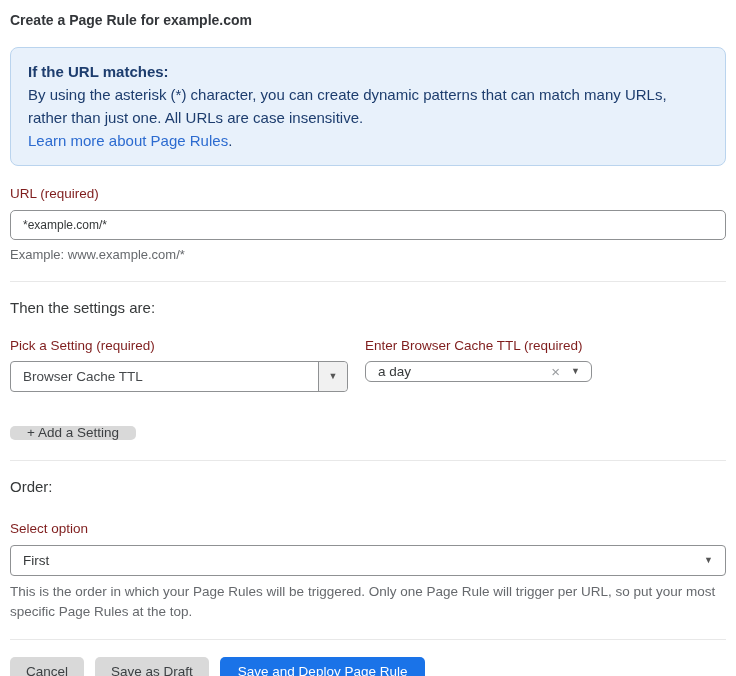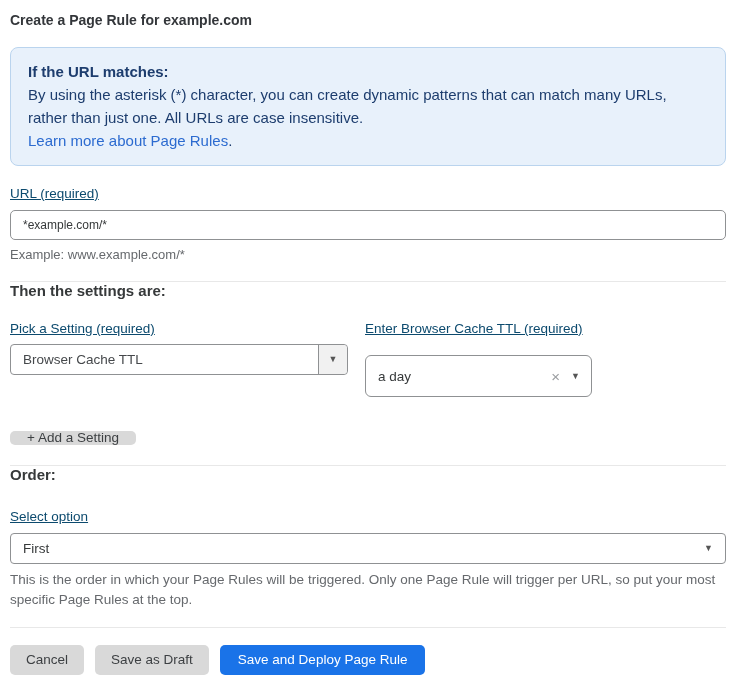--- a/index.html
+++ b/index.html
@@ -33,23 +33,22 @@
   .info-box .info-heading { font-weight: bold; }
   .info-box .info-body { }
   .info-box a.info-link {
     color: #2c6bd0;
     cursor: pointer;
   }
   .info-box .info-link-suffix { color: #1d3d6e; }
 
   .field-label {
     font-size: 13.5px;
-    color: #0c4a6e;
+    color: #7f1d1d;
     margin-top: 20px;
-    text-decoration: underline;
   }
 
   .text-input {
     margin-top: 9px;
     width: 716px;
     height: 30px;
     border: 1px solid #8f9193;
     border-radius: 5px;
     padding: 0 12px;
     font-family: "Liberation Sans", sans-serif;
@@ -64,22 +63,23 @@
     color: #66696d;
   }
 
   .divider {
     border: none;
     border-top: 1px solid #e8e8e8;
     margin-top: 19px;
   }
 
   h2.section-heading {
+    margin-top: 17px;
     font-size: 15px;
-    font-weight: bold;
+    font-weight: normal;
     color: #36393a;
   }
 
   .settings-row {
     display: flex;
     align-items: flex-start;
   }
   .settings-col-1 { width: 338px; margin-right: 17px; }
   .settings-col-2 { width: 227px; }
   .settings-row .field-label { margin-top: 22px; }
@@ -111,22 +111,22 @@
     display: flex;
     align-items: center;
     justify-content: center;
   }
   .caret {
     font-size: 9px;
     color: #555;
     line-height: 1;
   }
   .combo-box {
-    margin-top: 19px;
-    height: 42px;
+    margin-top: 8px;
+    height: 21px;
     border: 1px solid #8f9193;
     border-radius: 6px;
     background: #ffffff;
     display: flex;
     align-items: center;
     cursor: pointer;
     font-size: 13.5px;
     color: #36393a;
   }
   .combo-box .select-value { flex: 1; padding: 0 12px; }

